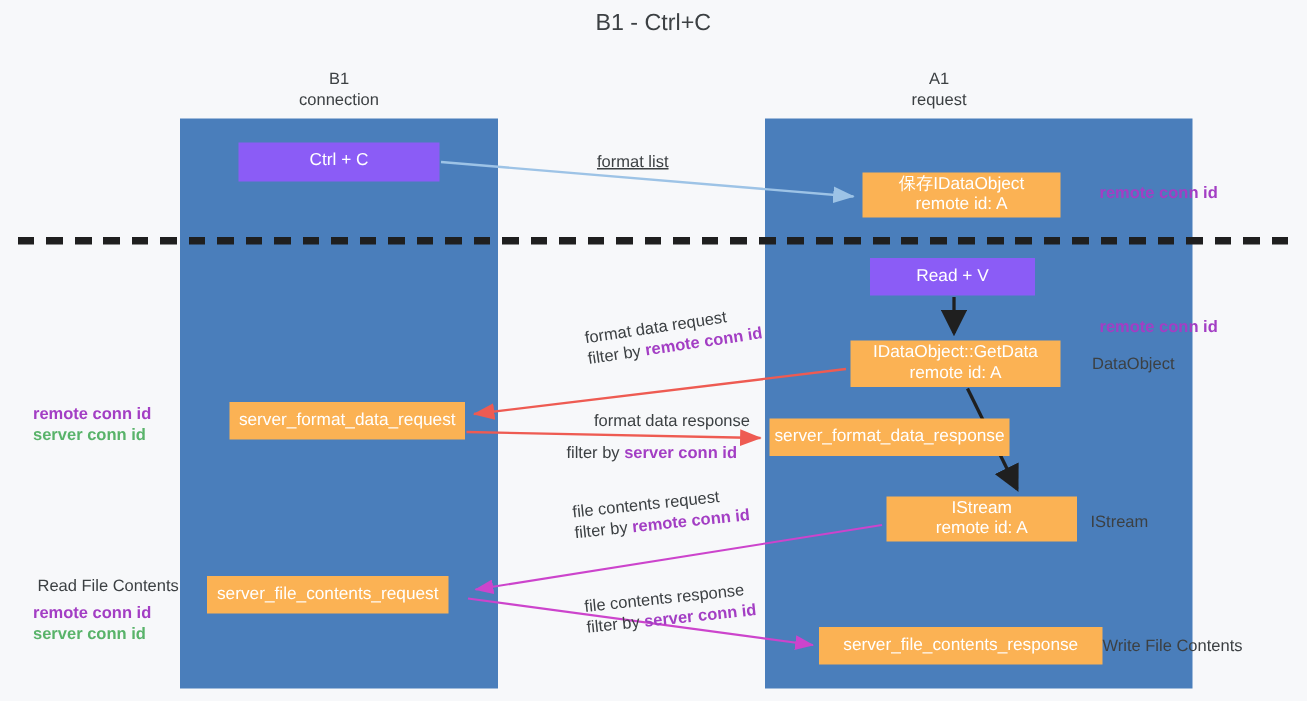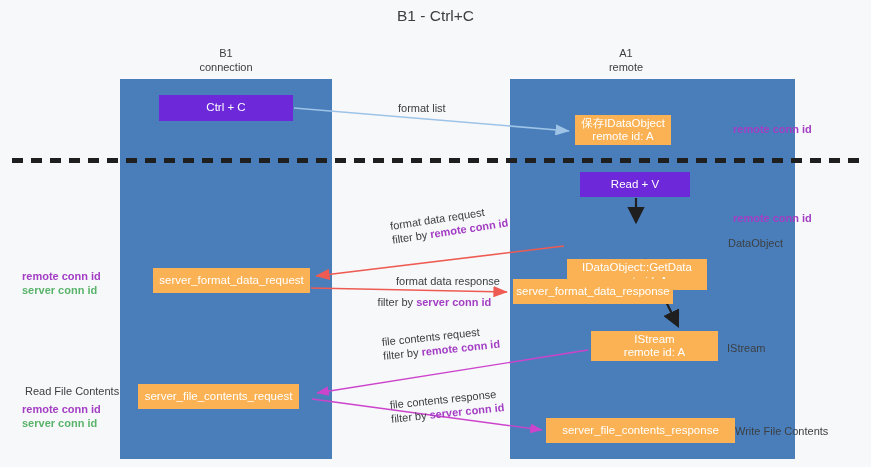--- a/index.html
+++ b/index.html
@@ -32,28 +32,28 @@
   #head-b1{left:140px;top:47px;width:172px;}
   #head-a1{left:540px;top:47px;width:172px;}
 
   
   .box{
     position:absolute;box-sizing:border-box;
     display:flex;flex-direction:column;align-items:center;justify-content:center;
     color:#ffffff;font-size:11.5px;line-height:13.5px;text-align:center;
     padding:2px 4px;
   }
-  .box.green{background:#6d28d9;}
+  .box.green{background:#8b5cf6;}
   .box.orange{background:#fbb254;}
   .box span{display:block;white-space:nowrap;}
 
   #box-ctrlc{left:159px;top:95px;width:134px;height:26px;}
-  #box-idataobject{left:575px;top:115px;width:96px;height:30px;}
+  #box-idataobject{left:575px;top:115px;width:132px;height:30px;}
   #box-ctrlv{left:580px;top:172px;width:110px;height:25px;}
-  #box-getdata{left:567px;top:227px;width:140px;height:31px;margin-top:32px;}
+  #box-getdata{left:567px;top:227px;width:140px;height:31px;}
   #box-sfdreq{left:153px;top:268px;width:157px;height:25px;}
   #box-sfdresp{left:513px;top:279px;width:160px;height:25px;}
   #box-istream{left:591px;top:331px;width:127px;height:30px;}
   #box-sfcreq{left:138px;top:384px;width:161px;height:25px;}
   #box-sfcresp{left:546px;top:418px;width:189px;height:25px;}
 
   
   #divider{
     position:absolute;left:12px;top:158px;width:848px;height:5px;
     background-image:repeating-linear-gradient(to right,#1f1f1f 0,#1f1f1f 11px,transparent 11px,transparent 19px);
@@ -62,21 +62,21 @@
   
   #arrows{position:absolute;left:0;top:0;width:871px;height:467px;pointer-events:none;}
 
   
   .lbl{position:absolute;font-size:11px;line-height:14px;color:#3c4043;white-space:nowrap;}
   .purple{color:#a33ec4;font-weight:bold;}
   .green-t{color:#59b36a;font-weight:bold;}
   .rot{transform:rotate(-8.5deg);transform-origin:left top;}
   .rot-sm{transform:rotate(-6deg);transform-origin:left top;}
 
-  #lbl-format-list{left:398px;top:101px;}
+  #lbl-format-list{left:398px;top:101px;text-decoration:underline;}
   #lbl-remote-conn-1{left:733px;top:122px;}
   #lbl-dataobject{left:728px;top:236px;}
   #lbl-istream{left:727px;top:341px;}
   #lbl-write-file{left:735px;top:424px;}
 
   #lbl-fdr{left:389px;top:219px;}
   #lbl-remote-conn-2{left:733px;top:211px;}
   #lbl-fdresp{left:396px;top:274px;text-align:center;}
   #lbl-left-mid{left:22px;top:269px;}
   #lbl-fcr{left:381px;top:335px;}
@@ -92,21 +92,21 @@
   <div id="title">
     <div>B1 - Ctrl+C</div>
   </div>
 
   <div class="lane-head" id="head-b1">
     <div>B1</div>
     <div>connection</div>
   </div>
   <div class="lane-head" id="head-a1">
     <div>A1</div>
-    <div>remote</div>
+    <div>request</div>
   </div>
 
   <div class="lane" id="lane-b1"></div>
   <div class="lane" id="lane-a1"></div>
 
   <svg id="arrows" viewBox="0 0 871 467">
     <defs>
       <marker id="ah-blue" markerWidth="9" markerHeight="7" refX="8.5" refY="3.5" orient="auto">
         <polygon points="0 0, 9 3.5, 0 7" fill="#9dc3e6"></polygon>
       </marker>

